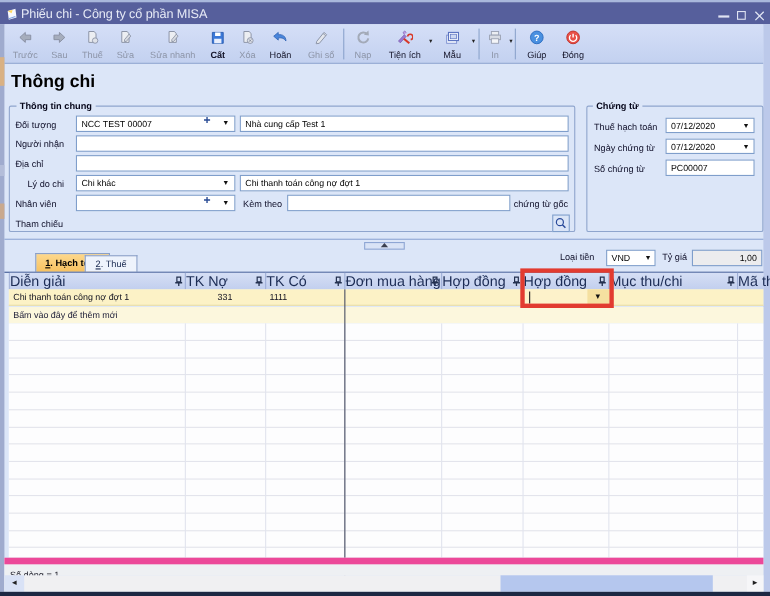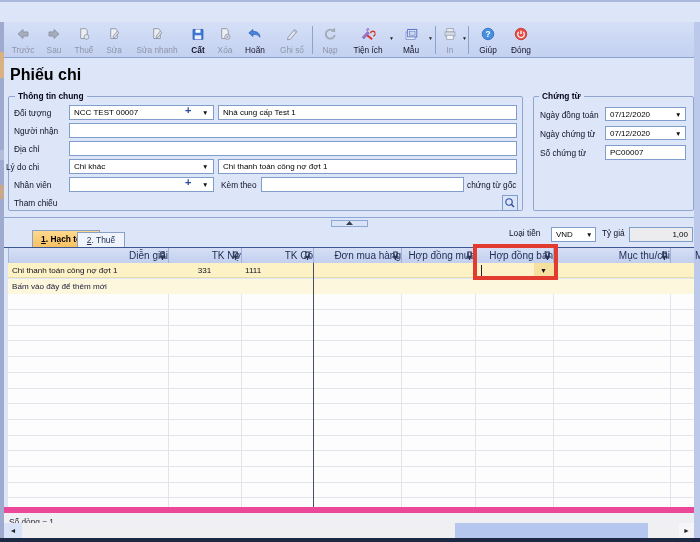--- a/index.html
+++ b/index.html
@@ -34,40 +34,53 @@
 .inp { position:absolute; background:#fff; border:1px solid #7f9ecb; font-size:8px; color:#000; padding:2px 4px; line-height:9px; white-space:nowrap; overflow:hidden; }
 .ddarrow { position:absolute; font-size:6.5px; color:#111; }
 .plus { position:absolute; color:#274a94; font-weight:bold; font-size:11px; }
 
 
 .tab { position:absolute; border:1px solid #8aa0c8; border-bottom:none; font-size:8.4px; }
 #tabline { left:4px; top:247px; width:690px; height:1px; background:#3c5692; }
 
 
 #gridhdr { left:8px; top:248px; width:686px; height:15px; background:linear-gradient(#d6dff5,#c2cfee); border-left:1px solid #a3b2d8; }
-.hcell { position:absolute; top:0; height:15px; border-right:1px solid #9fafd6; color:#1c2c55; text-align:right; line-height:15px; font-size:10px; overflow:hidden; }
+.hcell { position:absolute; top:0; height:15px; border-right:1px solid #9fafd6; color:#1c2c55; text-align:left; line-height:15px; font-size:13px; overflow:hidden; }
 .grow { position:absolute; left:8px; width:686px; }
 .gcell { position:absolute; top:0; height:100%; overflow:hidden; padding:3px 4px; font-size:8.1px; white-space:nowrap; }
 #emptyrows { left:8px; top:294px; width:686px; height:213px; background:#fdfdfe; }
 .vline { position:absolute; top:0; width:1px; height:100%; background:#e2e4ee; }
 .hrule { position:absolute; left:0; width:100%; height:1px; background:#e3e4ec; }
 #darkline { left:313px; top:263px; width:1px; height:260px; background:#494f63; }
 
 
 #statusrow { left:4px; top:507px; width:690px; height:16px; background:#eef0f3; border-top:6px solid #ec4899; color:#22222e; font-size:8.3px; }
 #hscroll { left:4px; top:523px; width:690px; height:15px; background:#f0f0f2; }
 .sbtn { position:absolute; top:0; height:15px; background:#d9e2f6; color:#222; font-size:7px; text-align:center; line-height:15px; }
 #sthumb { position:absolute; left:451px; top:0; width:193px; height:15px; background:#b5c7ee; }
 
 #redbox { left:473px; top:244px; width:85px; height:36px; border:4px solid #e23b30; }
 </style>
 </head>
 <body>
 <div id="win">
   <div id="topstrip" class="abs"></div>
+  <div id="titlebar" class="abs">
+    <svg class="abs" style="left:5px; top:4px;" width="12" height="13" viewBox="0 0 12 13">
+      <path d="M2 4 L9 2 L10 10 L3 12 Z" fill="#f5f7ff"></path>
+      <path d="M2 4 L6.5 3 L5.5 6 Z" fill="#ffd75e"></path>
+      <path d="M3 11 L9 9" stroke="#7aa0e0" stroke-width="1" fill="none"></path>
+    </svg>
+    <div id="titletext" class="abs">Phiếu chi - Công ty cổ phần MISA</div>
+    <div class="abs" style="left:653px; top:12px; width:10px; height:1.5px; background:#dfe3f2;"></div>
+    <div class="abs" style="left:670px; top:8px; width:8px; height:8px; border:1.4px solid #dfe3f2;"></div>
+    <svg class="abs" style="left:686px; top:8px;" width="9" height="9" viewBox="0 0 9 9">
+        <path d="M0.7 0.7 L8.3 8.3 M8.3 0.7 L0.7 8.3" stroke="#dfe3f2" stroke-width="1.2"></path>
+      </svg>
+  </div>
   <div id="toolbar" class="abs">
       <div class="tbitem" style="left:4px; width:30px;">
         <svg class="tbico" viewBox="0 0 18 17">
           <path d="M9 3 L3 8.5 L9 14 L9 11 L15 11 L15 6 L9 6 Z" fill="#a6adbc" stroke="#868da0" stroke-width="1"></path>
         </svg>
         <div class="tblbl dis" style="">Trước</div>
       </div>
       <div class="tbitem" style="left:37px; width:26px;">
         <svg class="tbico" viewBox="0 0 18 17">
           <path d="M9 3 L15 8.5 L9 14 L9 11 L3 11 L3 6 L9 6 Z" fill="#a6adbc" stroke="#868da0" stroke-width="1"></path>
@@ -177,21 +190,21 @@
       <div class="tbsep" style="left:308px;"></div>
       <div class="tbsep" style="left:431px;"></div>
       <div class="tbsep" style="left:464px;"></div>
     </div>
   <div id="lborder" class="abs"></div>
     <div class="abs" style="left:0; top:52px; width:4px; height:26px; background:#d9b183;"></div>
     <div class="abs" style="left:0; top:150px; width:4px; height:10px; background:#b3bdd9;"></div>
     <div class="abs" style="left:0; top:185px; width:4px; height:14px; background:#c9a98e;"></div>
   <div id="rborder" class="abs"></div>
 
-  <div id="heading" class="abs">Phiếu chi</div>
+  <div id="heading" class="abs">Thông chi</div>
 
   <div class="fset" style="left:8px; top:96px; width:515px; height:115px;">
     <div class="legend" style="left:6px;">Thông tin chung</div>
   </div>
 
   <div class="fset" style="left:533px; top:96px; width:161px; height:115px;">
     <div class="legend" style="left:5px;">Chứng từ</div>
   </div>
 
   <div class="flabel" style="left:14px; top:108px;">Đối tượng</div>
@@ -199,42 +212,42 @@
   <div class="plus" style="left:185px; top:104px;">+</div>
   <div class="ddarrow" style="left:202px; top:109px;">▼</div>
   <div class="inp" style="left:218px; top:105px; width:299px; height:15px;">Nhà cung cấp Test 1</div>
 
   <div class="flabel" style="left:14px; top:126px;">Người nhận</div>
   <div class="inp" style="left:69px; top:123px; width:448px; height:15px;"></div>
 
   <div class="flabel" style="left:14px; top:144px;">Địa chỉ</div>
   <div class="inp" style="left:69px; top:141px; width:448px; height:15px;"></div>
 
-  <div class="flabel" style="left:6px; top:162px;">Lý do chi</div>
+  <div class="flabel" style="left:25px; top:162px;">Lý do chi</div>
   <div class="inp" style="left:69px; top:159px; width:145px; height:15px;">Chi khác</div>
   <div class="ddarrow" style="left:202px; top:163px;">▼</div>
   <div class="inp" style="left:218px; top:159px; width:299px; height:15px;">Chi thanh toán công nợ đợt 1</div>
 
   <div class="flabel" style="left:14px; top:180px;">Nhân viên</div>
   <div class="inp" style="left:69px; top:177px; width:145px; height:15px;"></div>
   <div class="plus" style="left:185px; top:176px;">+</div>
   <div class="ddarrow" style="left:202px; top:181px;">▼</div>
   <div class="flabel" style="left:221px; top:180px;">Kèm theo</div>
   <div class="inp" style="left:261px; top:177px; width:203px; height:15px;"></div>
   <div class="flabel" style="left:467px; top:180px;">chứng từ gốc</div>
 
   <div class="flabel" style="left:14px; top:198px;">Tham chiếu</div>
   <div class="abs" style="left:502px; top:195px; width:16px; height:16px; background:#dbe5f7; border:1px solid #7f9ecb;">
     <svg width="14" height="14" viewBox="0 0 14 14">
         <circle cx="6" cy="6" r="3.2" fill="none" stroke="#2a4a9a" stroke-width="1.1"></circle>
         <path d="M8.3 8.3 L11 11" stroke="#2a4a9a" stroke-width="1.4"></path>
       </svg>
   </div>
 
-  <div class="flabel" style="left:540px; top:110px;">Ngày đồng toán</div>
+  <div class="flabel" style="left:540px; top:110px;">Thuế hạch toán</div>
   <div class="inp" style="left:605px; top:107px; width:81px; height:14px;">07/12/2020</div>
   <div class="ddarrow" style="left:675px; top:111px;">▼</div>
   <div class="flabel" style="left:540px; top:129px;">Ngày chứng từ</div>
   <div class="inp" style="left:605px; top:126px; width:81px; height:14px;">07/12/2020</div>
   <div class="ddarrow" style="left:675px; top:130px;">▼</div>
   <div class="flabel" style="left:540px; top:148px;">Số chứng từ</div>
   <div class="inp" style="left:605px; top:145px; width:81px; height:15px;">PC00007</div>
 
   <div class="abs" style="left:4px; top:217px; width:690px; height:1px; background:#8ea6d4;"></div>
   <div class="abs" style="left:331px; top:220px; width:37px; height:7px; background:#d9e3f6; border:1px solid #8ea6d4; text-align:center; line-height:4px;">

